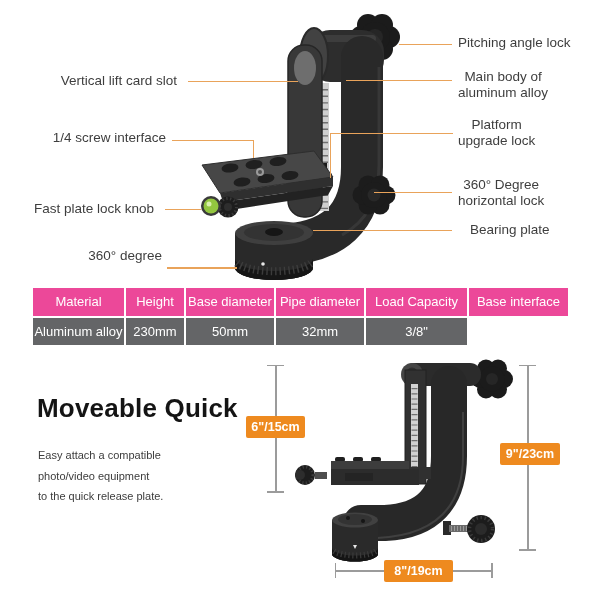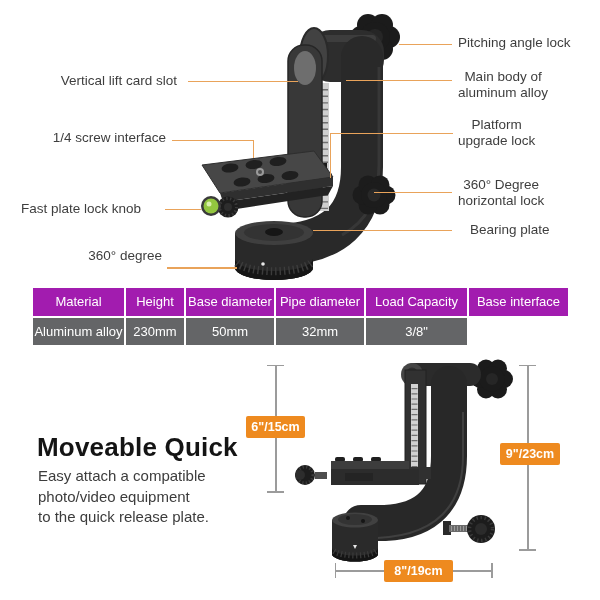--- a/index.html
+++ b/index.html
@@ -18,31 +18,31 @@
   
   .spec-table{
     position:absolute;left:33px;top:288px;
     display:grid;grid-template-columns:91px 58px 88px 88px 101px 99px;
     grid-auto-rows:27.5px;gap:2px;background:#ffffff;
   }
   .spec-cell{
     display:flex;align-items:center;justify-content:center;
     color:#ffffff;font-size:13px;white-space:nowrap;
   }
-  .spec-head{background:#a21caf;}
+  .spec-head{background:#ec4899;}
   .spec-val{background:#646567;}
   
   .feature-title{
     position:absolute;left:37px;top:392px;
     font-size:26px;line-height:33px;font-weight:700;color:#141414;letter-spacing:0.2px;
   }
-  .feature-title span{display:block;margin-top:39px;}
+  .feature-title span{display:block;}
   .feature-desc{
-    position:absolute;left:38px;top:466px;
-    font-size:15px;line-height:20.5px;color:#3c3c3c;
+    position:absolute;left:38px;top:445px;
+    font-size:11px;line-height:20.5px;color:#3c3c3c;
   }
   .feature-desc span{display:block;}
   
   .dim{position:absolute;background:#9b9b9b;}
   .badge{
     position:absolute;background:#ee8a1f;color:#ffffff;
     font-size:12.5px;font-weight:700;border-radius:2px;
     display:flex;align-items:center;justify-content:center;white-space:nowrap;
   }
   svg{position:absolute;}
@@ -145,21 +145,21 @@
     <span>Vertical lift card slot</span>
   </div>
   <div class="cl cl-h" style="left:188px;top:80.5px;width:110px;"></div>
 
   <div class="lab lab-right-align" style="right:434px;top:130px;">
     <span>1/4 screw interface</span>
   </div>
   <div class="cl cl-h" style="left:172px;top:139.5px;width:82px;"></div>
   <div class="cl cl-v" style="left:252.5px;top:139.5px;height:18px;"></div>
 
-  <div class="lab lab-right-align" style="right:459px;top:201px;">
+  <div class="lab lab-right-align" style="right:446px;top:201px;">
     <span>Fast plate lock knob</span>
   </div>
   <div class="cl cl-h" style="left:165px;top:208.5px;width:36px;"></div>
 
   <div class="lab lab-right-align" style="right:438px;top:248px;">
     <span>360° degree</span>
   </div>
   <div class="cl cl-h" style="left:167px;top:267px;width:70px;"></div>
 
   <div class="lab" style="left:458px;top:35px;">

